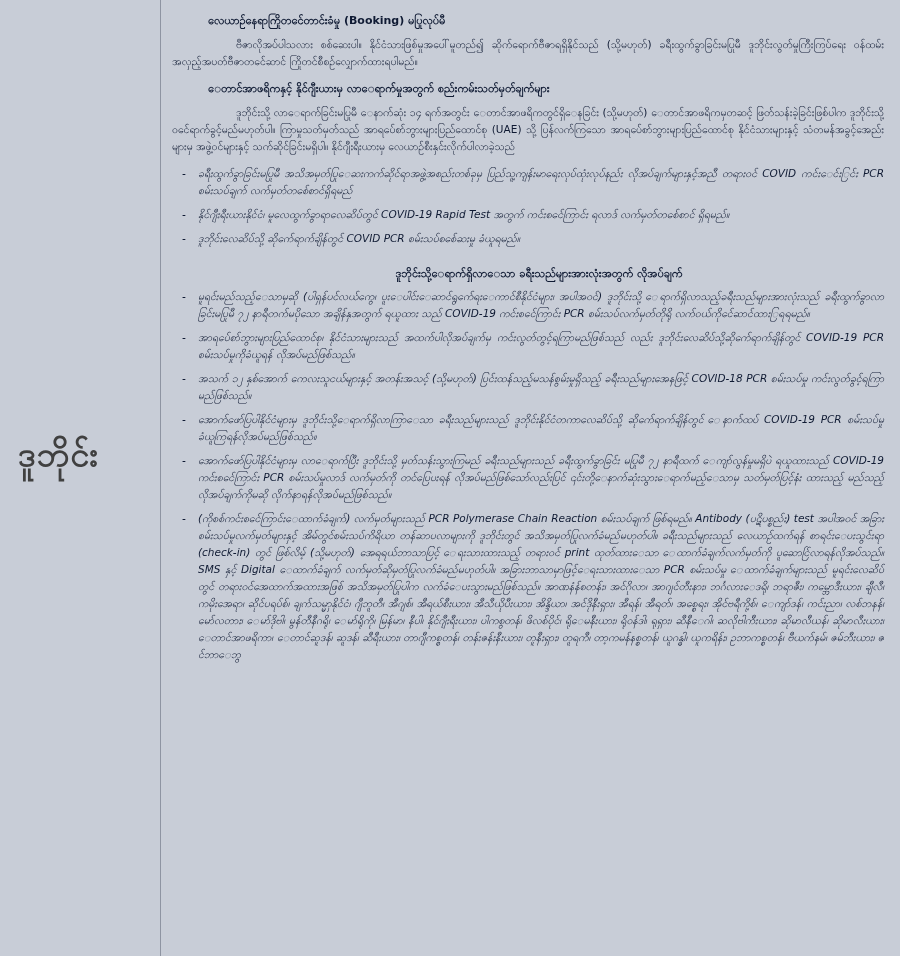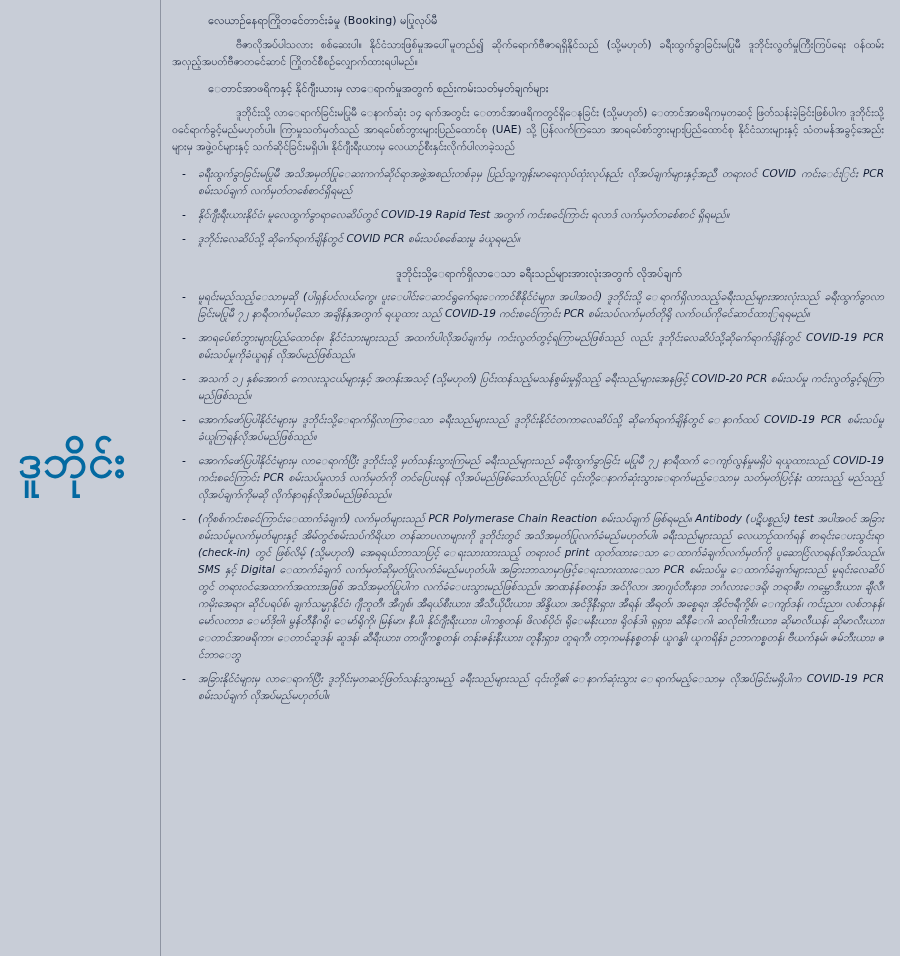--- a/index.html
+++ b/index.html
@@ -27,37 +27,37 @@
     width: 1px;
     height: 956px;
     background: #8e94a2;
   }
   
   .watermark {
     position: absolute;
     left: 18px;
     top: 432px;
     font-family: "DejaVu Sans", sans-serif;
-    font-size: 46px;
+    font-size: 34px;
     font-weight: bold;
-    color: #0369a1;
+    color: #404040;
     letter-spacing: 1px;
     white-space: nowrap;
   }
   .content {
     position: absolute;
     left: 172px;
     top: 8px;
     width: 712px;
     color: #0f1a33;
     font-size: 10.5px;
     line-height: 1.62;
   }
   .h-bold {
-    font-weight: normal;
+    font-weight: bold;
     font-size: 11px;
     margin: 4px 0 6px 0;
   }
   .h-bold.indent-1 { padding-left: 36px; }
   .h-bold.indent-2 { padding-left: 22px; text-align: center; }
   p {
     margin: 0 0 10px 0;
     text-align: justify;
   }
   p.first-indent {
@@ -110,21 +110,20 @@
       <li>ဒူဘိုင်းလေဆိပ်သို့ ဆိုက်ေရာက်ချိန်တွင် COVID PCR စမ်းသပ်စစ်ေဆးမှု ခံယူရမည်။</li>
     </ul>
 
     <div class="sect-gap"></div>
 
     <div class="h-bold indent-2">ဒူဘိုင်းသို့ေရာက်ရှိလာေသာ ခရီးသည်များအားလုံးအတွက် လိုအပ်ချက်</div>
 
     <ul>
       <li>မူရင်းမည်သည့်ေသာမှဆို (ပါရှန်ပင်လယ်ကွေ၊ ပူးေပါင်းေဆာင်ရွက်ေရးေကာင်စီနိုင်ငံများ၊ အပါအဝင်) ဒူဘိုင်းသို့ ေရာက်ရှိလာသည့်ခရီးသည်များအားလုံးသည် ခရီးထွက်ခွာလာခြင်းမပြုမီ ၇၂ နာရီတက်မပိုသော အချိန်နှအတွက် ရယူထား သည် COVID-19 ကင်းစင်ေကြာင်း PCR စမ်းသပ်လက်မှတ်တိုရို လက်ဝယ်ကိုင်ေဆာင်ထားြရရမည်။</li>
       <li>အာရပ်ေစာ်ဘွားများပြည်ထောင်စု၊ နိုင်ငံသားများသည် အထက်ပါလိုအပ်ချက်မှ ကင်းလွတ်တွင့်ရကြာမည်ဖြစ်သည် လည်း ဒူဘိုင်းလေဆိပ်သို့ဆိုက်ေရာက်ချိန်တွင် COVID-19 PCR စမ်းသပ်မှုကိုခံယူရန် လိုအပ်မည်ဖြစ်သည်။</li>
-      <li>အသက် ၁၂ နှစ်အောက် ကေလးသူငယ်များနှင့် အတန်းအသင့် (သို့မဟုတ်) ပြင်းထန်သည့်မသန်စွမ်းမှုရှိသည့် ခရီးသည်များအေနဖြင့် COVID-20 PCR စမ်းသပ်မှု ကင်းလွတ်ခွင့်ရကြာမည်ဖြစ်သည်။</li>
+      <li>အသက် ၁၂ နှစ်အောက် ကေလးသူငယ်များနှင့် အတန်းအသင့် (သို့မဟုတ်) ပြင်းထန်သည့်မသန်စွမ်းမှုရှိသည့် ခရီးသည်များအေနဖြင့် COVID-18 PCR စမ်းသပ်မှု ကင်းလွတ်ခွင့်ရကြာမည်ဖြစ်သည်။</li>
       <li>အောက်ဖော်ပြပါနိုင်ငံများမှ ဒူဘိုင်းသို့ေရာက်ရှိလာကြာေသာ ခရီးသည်များသည် ဒူဘိုင်းနိုင်ငံတကာလေဆိပ်သို့ ဆိုက်ေရာက်ချိန်တွင် ေနာက်ထပ် COVID-19 PCR စမ်းသပ်မှု ခံယူကြရန်လိုအပ်မည်ဖြစ်သည်။</li>
       <li>အောက်ဖော်ပြပါနိုင်ငံများမှ လာေရာက်ပြီး ဒူဘိုင်းသို့ မှတ်သန်းသွားကြမည် ခရီးသည်များသည် ခရီးထွက်ခွာခြင်း မပြုမီ ၇၂ နာရီထက် ေကျာ်လွန်မှုမရှိပဲ ရယူထားသည် COVID-19 ကင်းစင်ေကြာင်း PCR စမ်းသပ်မှုလာဒ် လက်မှတ်ကို တင်ပြေပးရန် လိုအပ်မည်ဖြစ်သော်လည်းပြင် ၎င်းတို့ေနာက်ဆုံးသွားေရာက်မည့်ေသာမှ သတ်မှတ်ပြင့်နံး ထားသည့် မည်သည့်လိုအပ်ချက်ကိုမဆို လိုက်နာရန်လိုအပ်မည်ဖြစ်သည်။</li>
       <li>(ကိုစစ်ကင်းစင်ေကြာင်းေထာက်ခံချက်) လက်မှတ်များသည် PCR Polymerase Chain Reaction စမ်းသပ်ချက် ဖြစ်ရမည်။ Antibody (ပဋိပစ္စည်း) test အပါအဝင် အခြားစမ်းသပ်မှုလက်မှတ်များနှင့် အိမ်တွင်စမ်းသပ်ကိရိယာ တန်ဆာပလာများကို ဒူဘိုင်းတွင် အသိအမှတ်ပြုလက်ခံမည်မဟုတ်ပါ။ ခရီးသည်များသည် လေယာဉ်ထက်ရန် စာရင်းေပးသွင်းရာ (check-in) တွင် ဖြစ်လိမ့် (သို့မဟုတ်) အေရရယ်ဘာသာပြင့် ေရးသားထားသည့် တရားဝင် print ထုတ်ထားေသာ ေထာက်ခံချက်လက်မှတ်ကို ပူဆောင်ြလာရန်လိုအပ်သည်။ SMS နှင့် Digital ေထာက်ခံချက် လက်မှတ်ဆိုမှတ်ပြုလက်ခံမည်မဟုတ်ပါ။ အခြားဘာသာမှာဖြင့်ေရးသားထားေသာ PCR စမ်းသပ်မှု ေထာက်ခံချက်များသည် မူရင်းလေဆိပ်တွင် တရားဝင်အေထာက်အထားအဖြစ် အသိအမှတ်ပြုပါက လက်ခံေပးသွားမည်ဖြစ်သည်။ အာဏနံန်စတန်း၊ အင်ဂိုလာ၊ အာဂျင်တီးနား၊ ဘင်္ဂလားေဒရို၊ ဘရာဇီး၊ ကမ္ဘောဒီးယား၊ ချီလီ၊ ကမိုးအေရာ၊ ဆိုင်ပရပ်စ်၊ ချက်သမ္မှာနိုင်ငံ၊ ဂျီဘူတီ၊ အီဂျစ်၊ အီရယ်စီးယား၊ အီသီယိုပီးယား၊ အိန္ဒိယာ၊ အင်ဒိုနီးရှား၊ အီရန်၊ အီရတ်၊ အစ္စေရး၊ အိုင်ဗရီကို့စ်၊ ေကျာ်ဒန်၊ ကင်းညာ၊ လစ်ဘနန်၊ မော်လတား၊ ေမာ်ဒိုဗါ၊ မွန်တီနီဂရို၊ ေမာ်ရိုကို၊ မြန်မာ၊ နီပါ၊ နိုင်ဂျီးရီးယား၊ ပါကစွတန်၊ ဖိလစ်ပိုင်၊ ရိုေမနီးယား၊ ရိုဝန်ဒါ၊ ရုရှား၊ ဆီနီေဂါ၊ ဆလိုဗါကီးယား၊ ဆိုမာလီယန်၊ ဆိုမာလီးယား၊ ေတာင်အာဖရိကာ၊ ေတာင်ဆူဒန်၊ ဆူဒန်၊ ဆီရီးယား၊ တာဂျီကစ္စတန်၊ တန်းဇန်းနီးယား၊ တူနီးရှား၊ တူရကီ၊ တာ့ကမန်နစ္စတန်၊ ယူဂန္ဓါ၊ ယူကရိန်း၊ ဥဘာကစ္စတန်၊ ဗီယက်နမ်၊ ဇမ်ဘီးယား၊ ဇင်ဘာေဘွ</li>
-      <li>အခြားနိုင်ငံများမှ လာေရာက်ပြီး ဒူဘိုင်းမှတဆင့်ဖြတ်သန်းသွားမည့် ခရီးသည်များသည် ၎င်းတို့၏ ေနာက်ဆုံးသွား ေရာက်မည့်ေသာမှ လိုအပ်ခြင်းမရှိပါက COVID-19 PCR စမ်းသပ်ချက် လိုအပ်မည်မဟုတ်ပါ။</li>
     </ul>
 
   </div>
 </div>
 
 </body></html>

